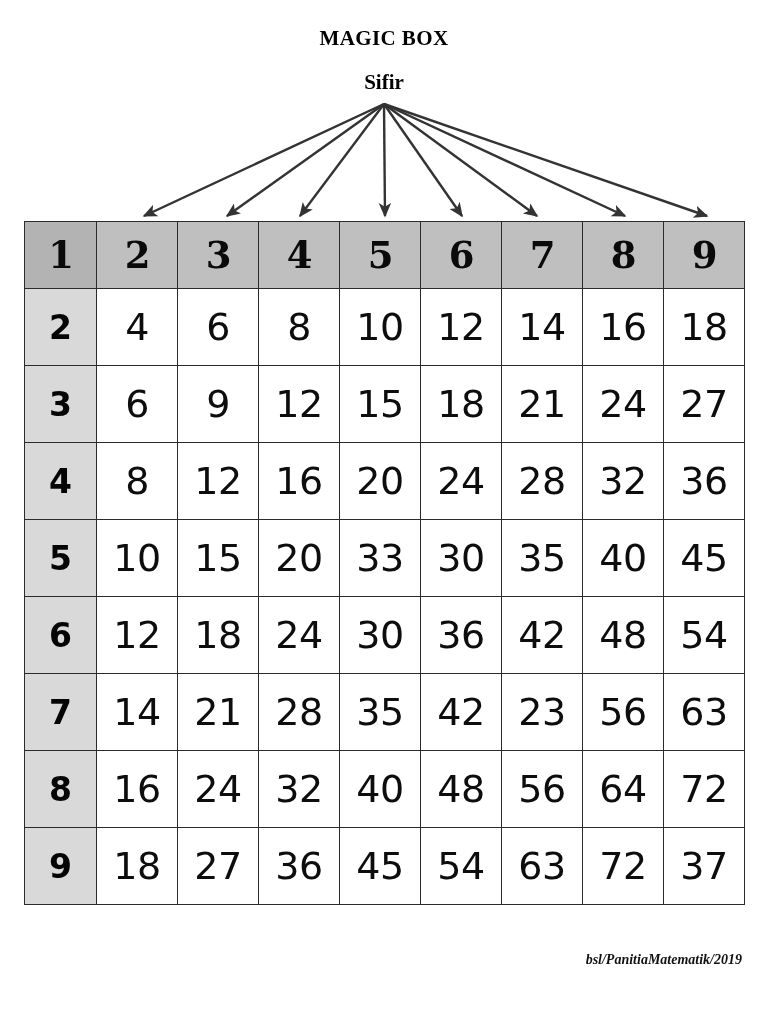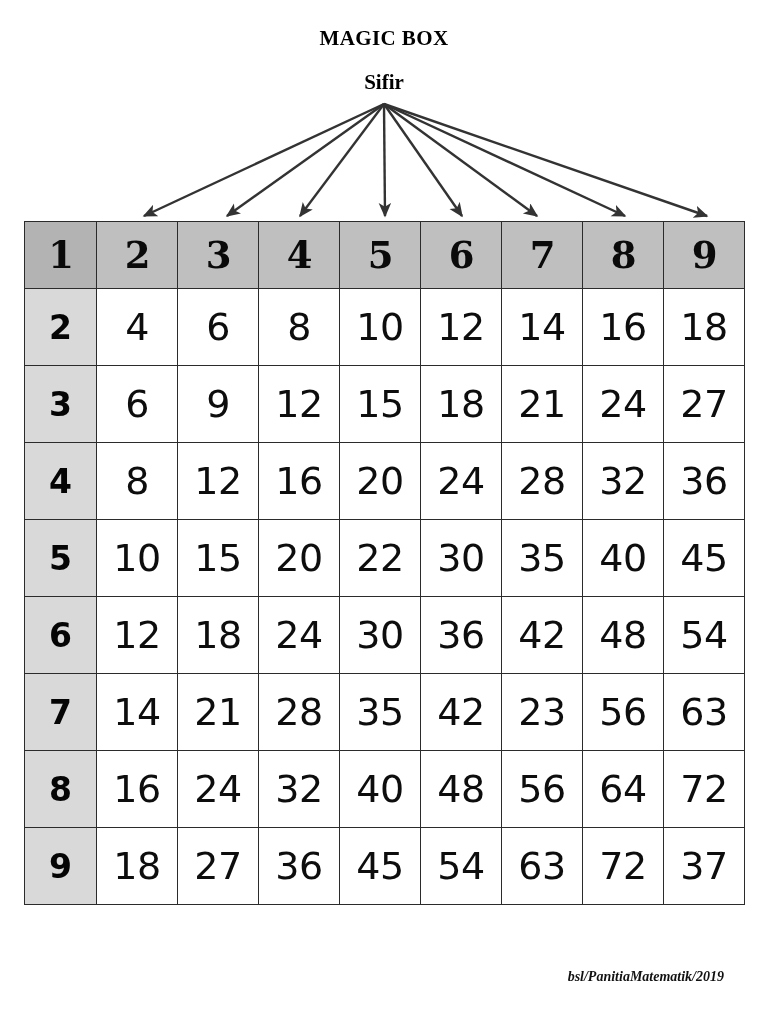--- a/index.html
+++ b/index.html
@@ -109,29 +109,28 @@
     letter-spacing: -0.5px;
   }
 
   
   col.c-first { width: 72px; }
   col.c-rest  { width: 81px; }
 
   
   #footer-note {
     position: absolute;
-    right: 44px;
+    right: 26px;
     top: 952px;
     font-family: "Liberation Serif", serif;
     font-style: italic;
     font-weight: bold;
     font-size: 14px;
     color: #111111;
     white-space: nowrap;
-    margin-top: 17px;
   }
 </style>
 </head>
 <body>
 
 <div id="page">
 
   <div class="title" id="main-title">MAGIC BOX</div>
 
   <div class="title" id="sub-title">Sifir</div>
@@ -210,21 +209,21 @@
             <td class="product-cell">24</td>
             <td class="product-cell">28</td>
             <td class="product-cell">32</td>
             <td class="product-cell">36</td>
           </tr>
           <tr class="body-row">
             <td class="row-head">5</td>
             <td class="product-cell">10</td>
             <td class="product-cell">15</td>
             <td class="product-cell">20</td>
-            <td class="product-cell">22</td>
+            <td class="product-cell">33</td>
             <td class="product-cell">30</td>
             <td class="product-cell">35</td>
             <td class="product-cell">40</td>
             <td class="product-cell">45</td>
           </tr>
           <tr class="body-row">
             <td class="row-head">6</td>
             <td class="product-cell">12</td>
             <td class="product-cell">18</td>
             <td class="product-cell">24</td>

